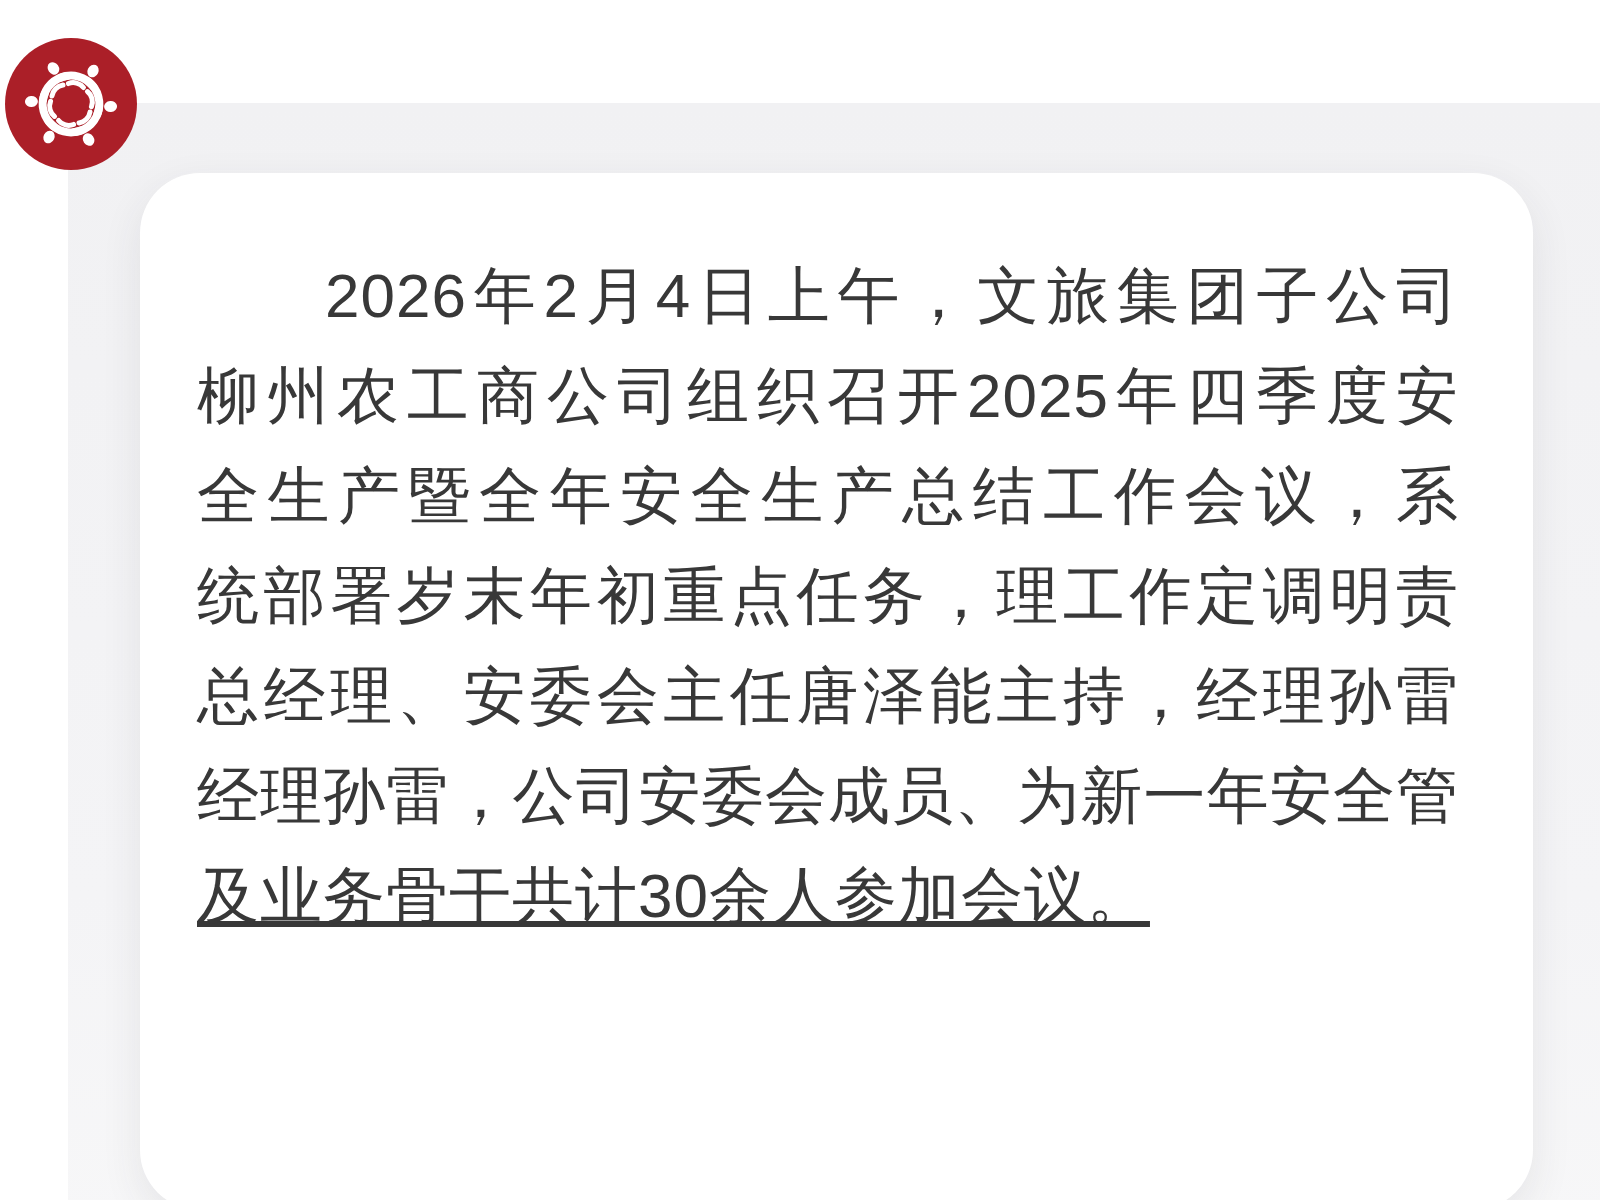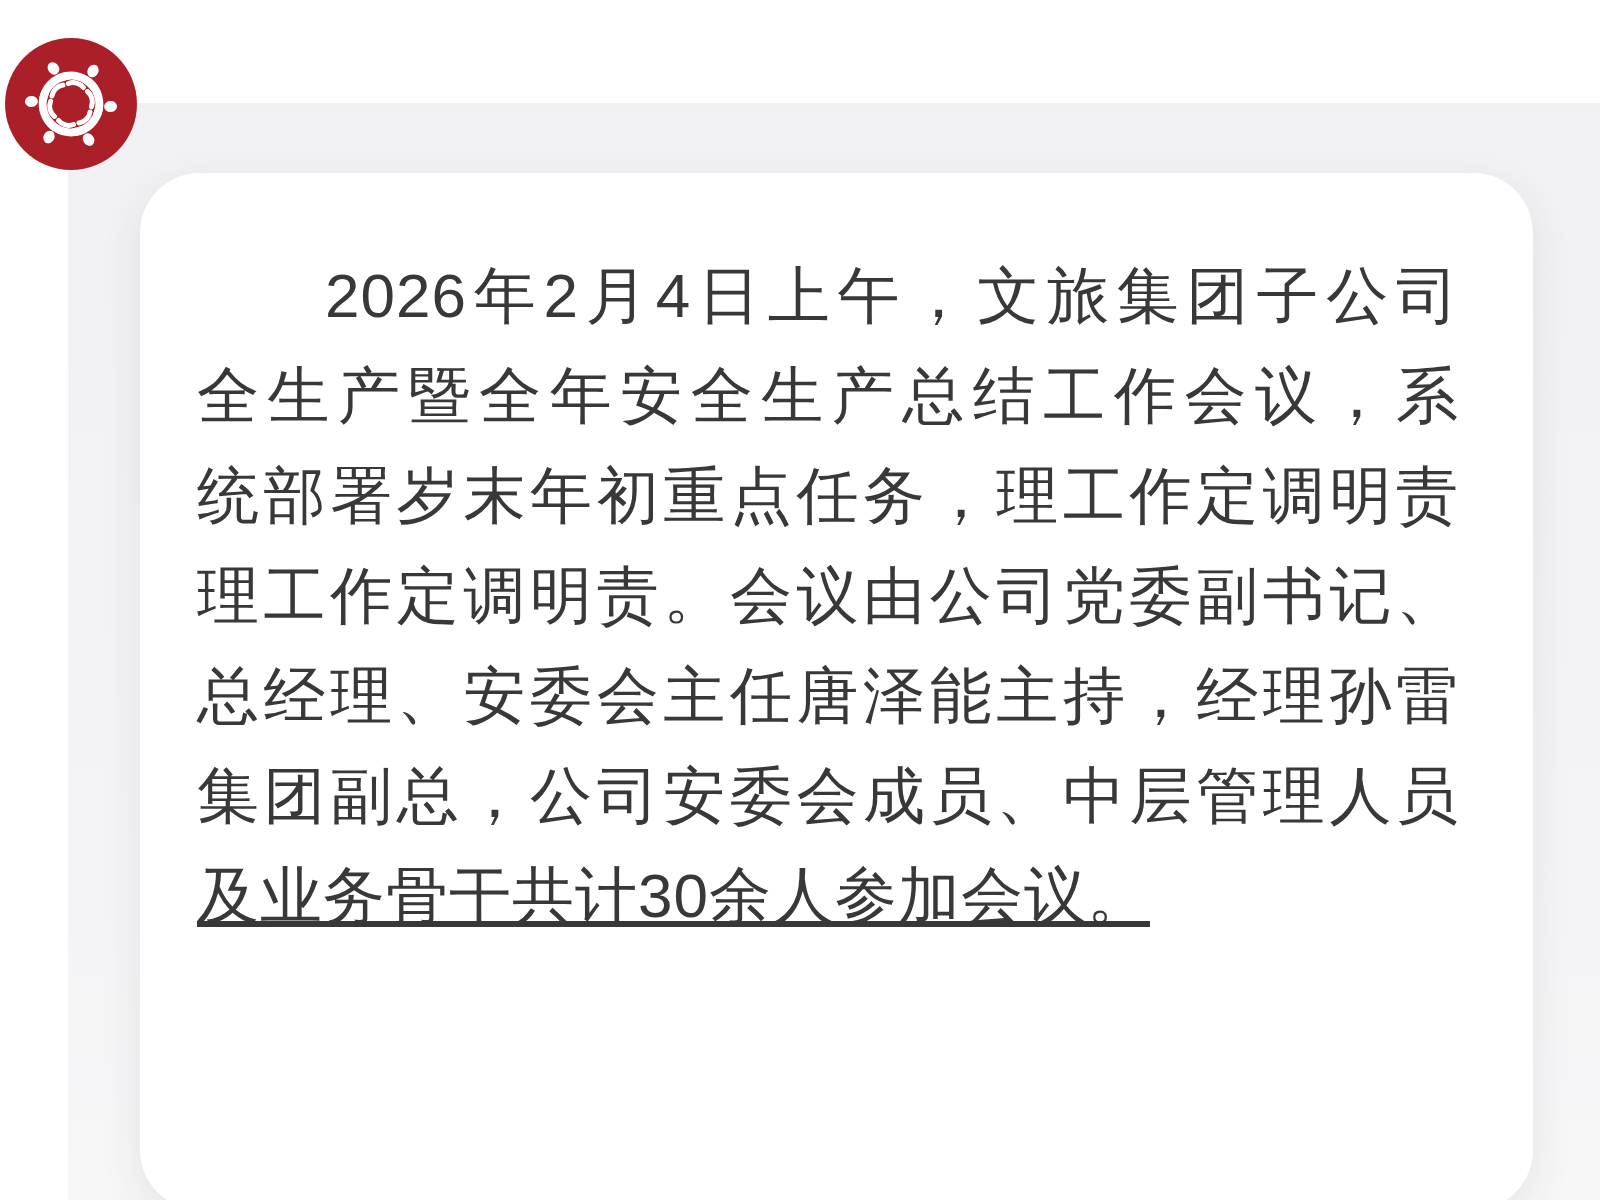--- a/index.html
+++ b/index.html
@@ -59,25 +59,25 @@
 </head>
 <body>
 
 <div class="stage">
 
   <div class="chat-panel"></div>
 
   <div class="bubble">
     <div class="bubble-text">
       <div class="line first">2026年2月4日上午，文旅集团子公司</div>
+      <div class="line">柳州农工商公司组织召开2025年四季度安</div>
       <div class="line">全生产暨全年安全生产总结工作会议，系</div>
       <div class="line">统部署岁末年初重点任务，理工作定调明责</div>
-      <div class="line">理工作定调明责。会议由公司党委副书记、</div>
       <div class="line">总经理、安委会主任唐泽能主持，经理孙雷</div>
-      <div class="line">集团副总，公司安委会成员、中层管理人员</div>
+      <div class="line">经理孙雷，公司安委会成员、为新一年安全管</div>
       <div class="line last">及业务骨干共计30余人参加会议。</div>
     </div>
   </div>
 
   <div class="avatar">
     <svg viewBox="0 0 132 132">
       <circle cx="66" cy="66" r="66" fill="#ab1f28"></circle>
       <g fill="#ffffff" stroke="#ffffff" stroke-linecap="round">
         <g transform="rotate(0 66 66)">
           <ellipse cx="88" cy="33" rx="5.5" ry="6.5" transform="rotate(25 88 33)" stroke="none"></ellipse>

